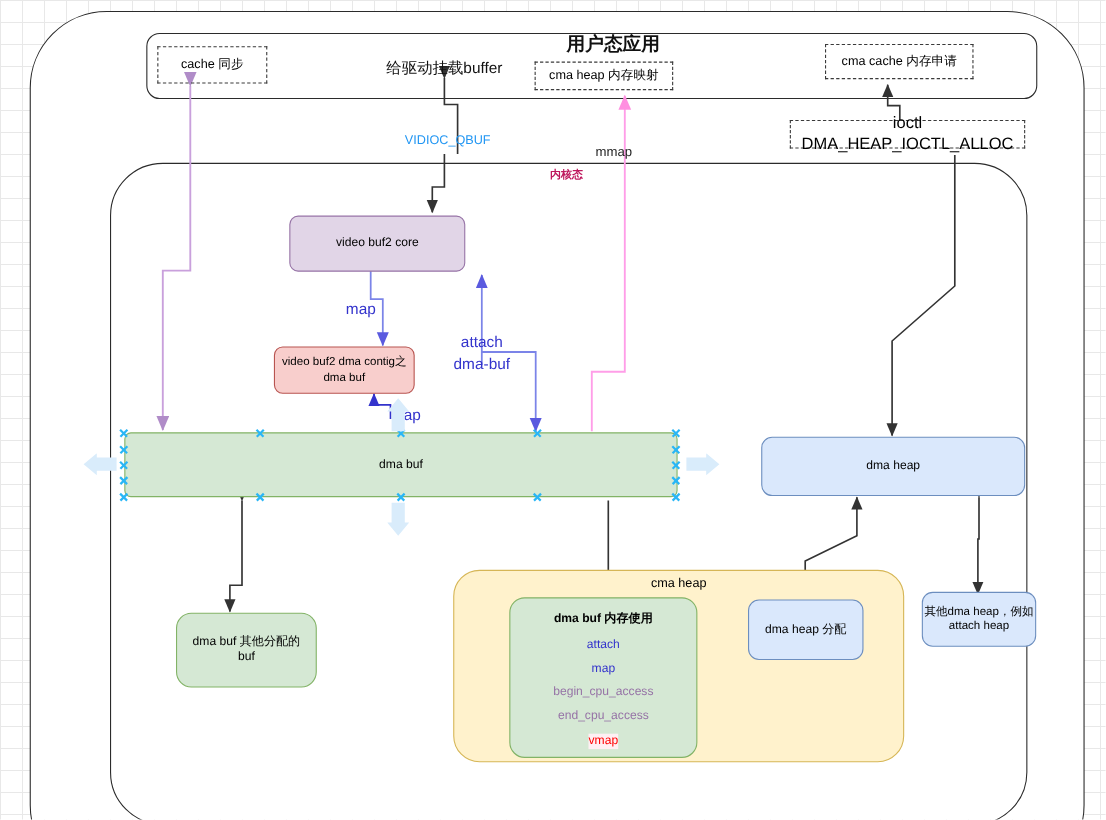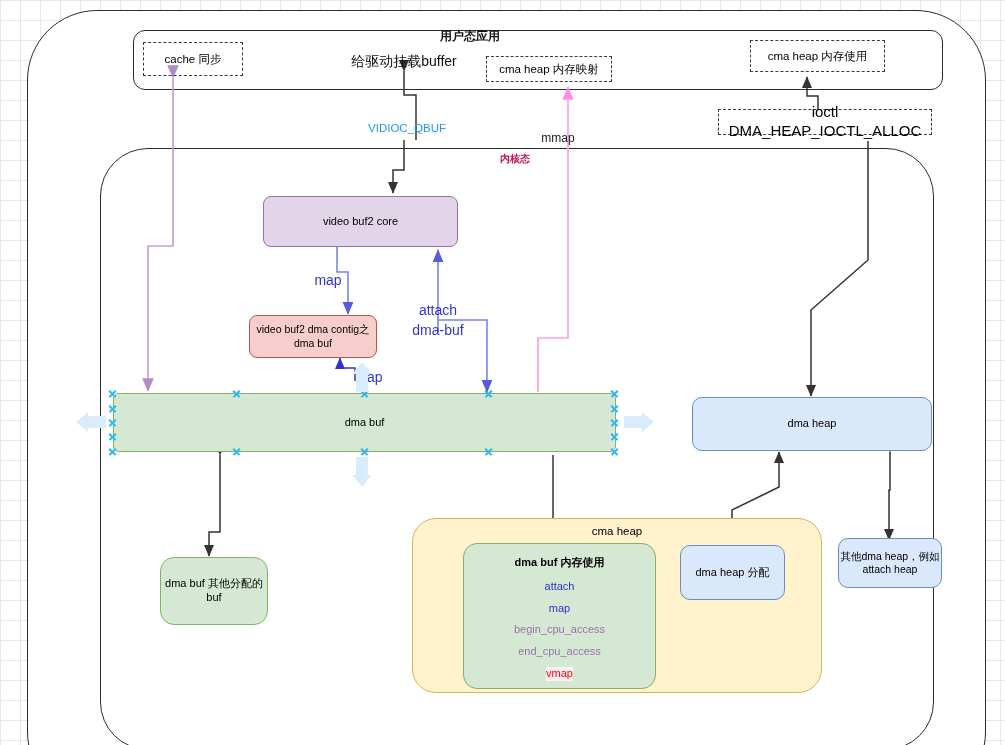--- a/index.html
+++ b/index.html
@@ -25,21 +25,21 @@
   }
   .kernel-shell{
     position:absolute;left:100px;top:148px;width:832px;height:600px;
     border:1.4px solid #2b2b2b;border-radius:48px;background:transparent;
   }
   .user-shell{
     position:absolute;left:133px;top:30px;width:808px;height:58px;
     border:1.3px solid #2b2b2b;border-radius:12px;background:#ffffff;
   }
 
-  .title-user{position:absolute;left:440px;top:28px;width:160px;font-weight:bold;font-size:12px;color:#111;text-align:left;}
+  .title-user{position:absolute;left:440px;top:28px;width:160px;font-weight:bold;font-size:17px;color:#111;text-align:right;}
   .title-kernel{position:absolute;left:455px;top:152px;width:120px;font-weight:bold;font-size:10px;color:#be185d;text-align:center;}
 
   
   .dashed{border:1.3px dashed #3a3a3a;background:transparent;font-size:11.5px;padding:0 6px;}
 
   
   .plain{position:absolute;font-size:14px;color:#111;text-align:center;}
 
   .blue-txt{color:#2196f3;}
   .indigo-txt{color:#3333cc;}
@@ -132,21 +132,21 @@
 
   <div class="plain" style="left:334px;top:53px;width:140px;">
     <span>给驱动挂载buffer</span>
   </div>
 
   <div class="node dashed" style="left:486px;top:56px;width:126px;height:26px;">
     <span>cma heap 内存映射</span>
   </div>
 
   <div class="node dashed" style="left:750px;top:40px;width:135px;height:32px;">
-    <span>cma heap 内存使用</span>
+    <span>cma cache 内存申请</span>
   </div>
 
   <div class="node dashed" style="left:718px;top:109px;width:214px;height:26px;font-size:15px;">
     <span>ioctl DMA_HEAP_IOCTL_ALLOC</span>
   </div>
 
   <div class="plain blue-txt" style="left:352px;top:122px;width:110px;font-size:11.5px;">
     <span>VIDIOC_QBUF</span>
   </div>
 
@@ -160,47 +160,47 @@
 
   <div class="plain indigo-txt" style="left:398px;top:300px;width:80px;line-height:1.45;">
     <span>attach</span><br>
     <span>dma-buf</span>
   </div>
 
   <div class="plain indigo-txt" style="left:349px;top:369px;width:40px;">
     <span>map</span>
   </div>
 
-  <div class="node n-purple" style="left:263px;top:196px;width:195px;height:51px;">
+  <div class="node n-purple" style="left:263px;top:196px;width:160px;height:51px;">
     <span>video buf2 core</span>
   </div>
 
   <div class="node n-red" style="left:249px;top:315px;width:128px;height:43px;white-space:pre-line;font-size:10.5px;">
     <span>video buf2 dma contig之
 dma buf</span>
   </div>
 
   <div class="node n-green" style="left:113px;top:393px;width:503px;height:59px;">
     <span>dma buf</span>
   </div>
 
   <div class="node n-blue" style="left:692px;top:397px;width:240px;height:54px;">
     <span>dma heap</span>
   </div>
 
-  <div class="node n-green-r" style="left:160px;top:557px;width:108px;height:68px;white-space:pre-line;">
+  <div class="node n-green-r" style="left:160px;top:557px;width:128px;height:68px;white-space:pre-line;">
     <span>dma buf 其他分配的
 buf</span>
   </div>
 
   <div class="node n-orange-lite" style="left:412px;top:518px;width:410px;height:175px;align-items:flex-start;justify-content:center;padding-top:5px;font-size:11.5px;">
     <span>cma heap</span>
   </div>
 
-  <div class="node n-green-r stack-list" style="left:463px;top:543px;width:193px;height:146px;flex-direction:column;">
+  <div class="node n-green-r stack-list" style="left:463px;top:543px;width:171px;height:146px;flex-direction:column;">
     <div class="stack-head">dma buf 内存使用</div>
     <div class="indigo-txt">attach</div>
     <div class="indigo-txt">map</div>
     <div class="purple-txt">begin_cpu_access</div>
     <div class="purple-txt">end_cpu_access</div>
     <div class="red-txt">vmap</div>
   </div>
 
   <div class="node n-blue" style="left:680px;top:545px;width:105px;height:55px;">
     <span>dma heap 分配</span>

